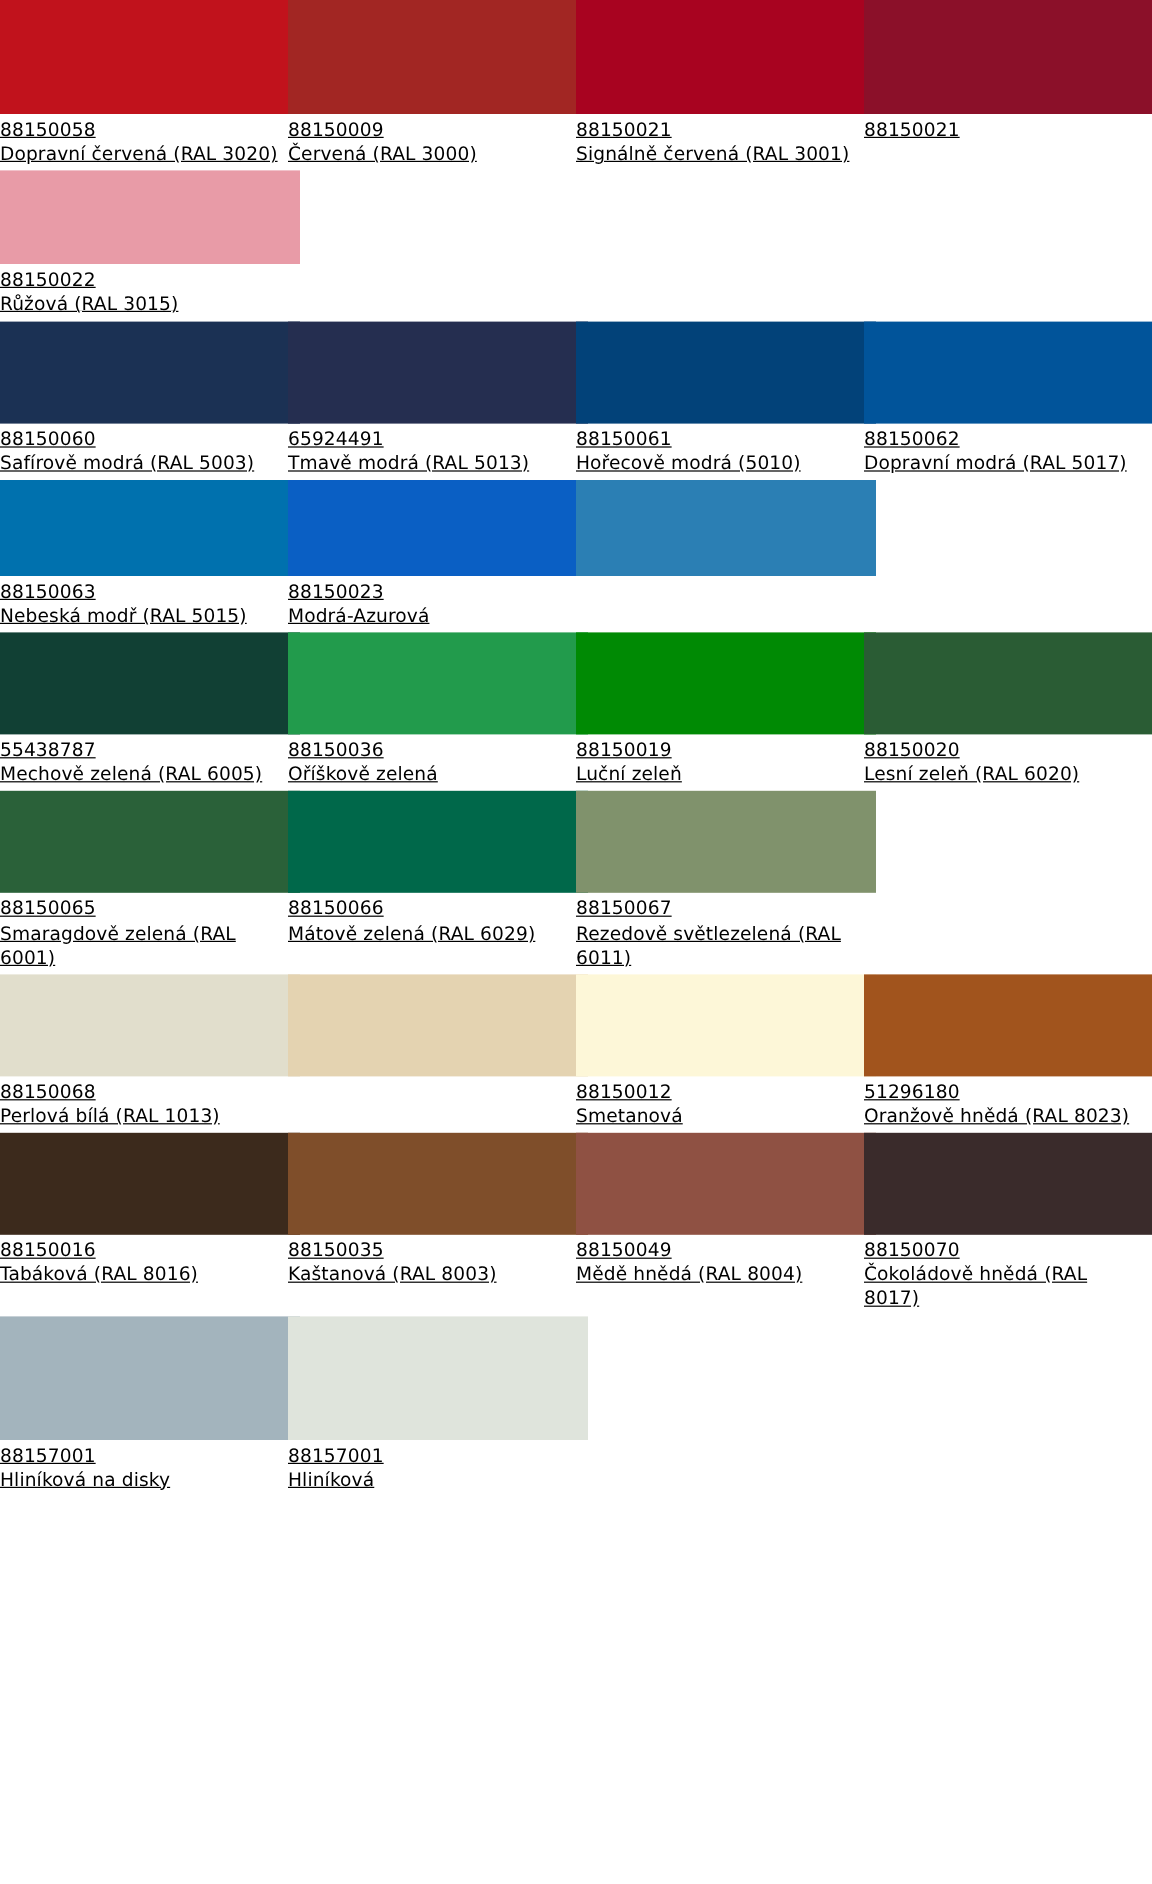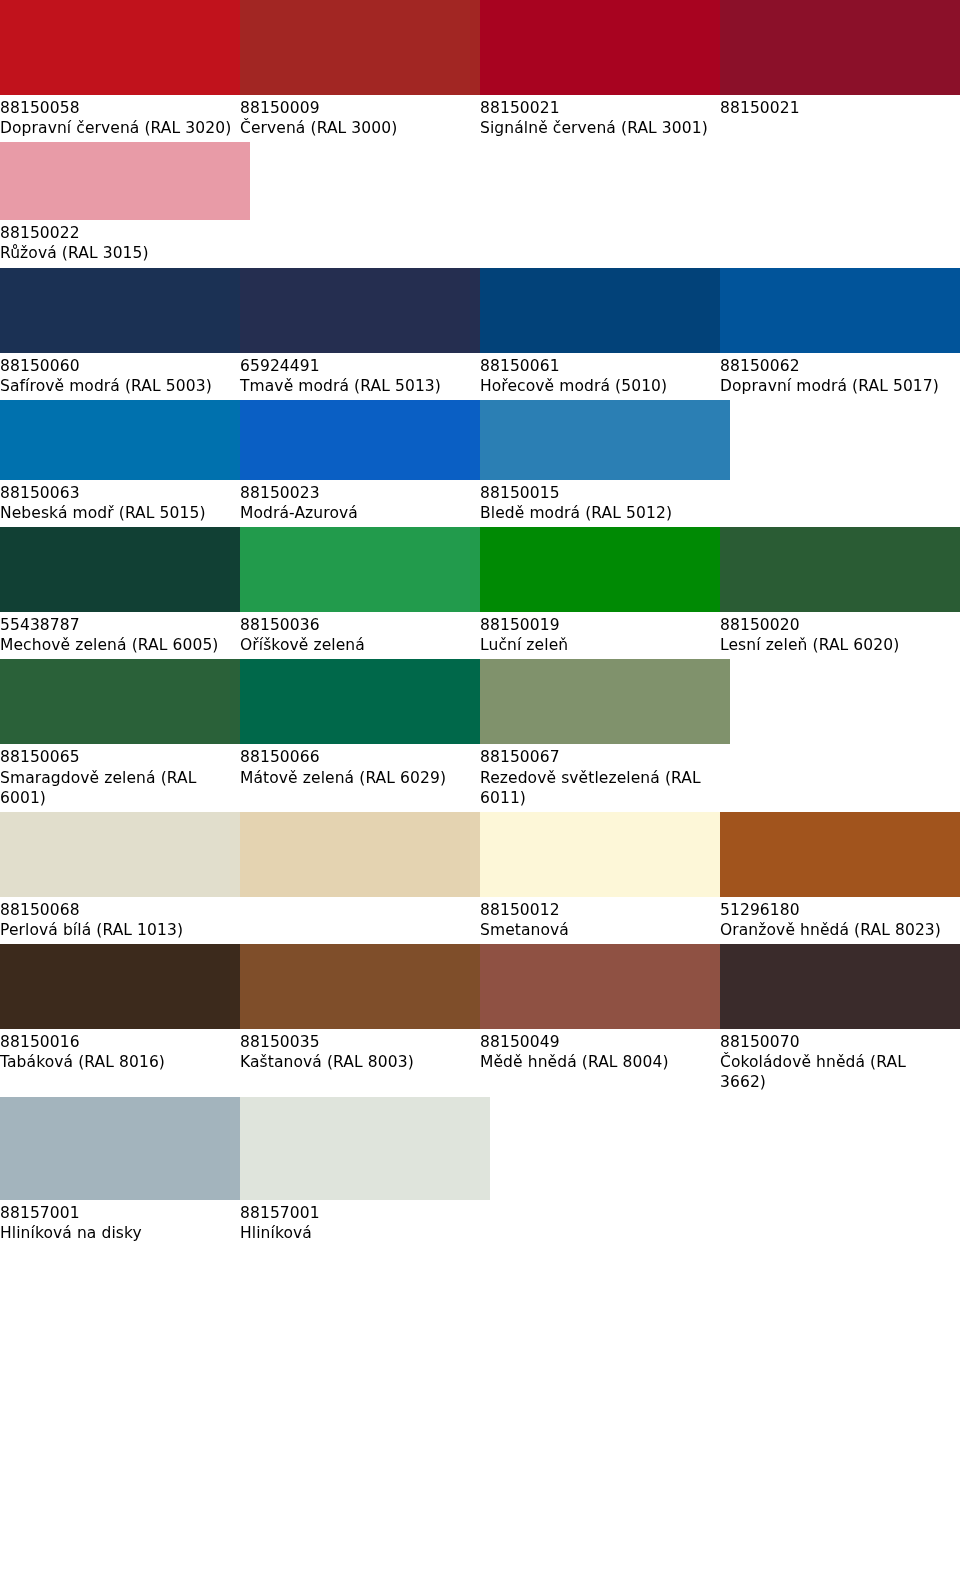--- a/index.html
+++ b/index.html
@@ -36,20 +36,21 @@
     height:78px;
     margin:0;
     padding:0;
   }
   .caption{
     font-size:15.5px;
     line-height:1.30;
     padding:3px 8px 4px 0;
     word-wrap:break-word;
     letter-spacing:0.1px;
+    text-decoration:underline;
   }
   .caption .code{ display:block; }
   .caption .nm{ display:block; }
 </style>
 </head>
 <body>
 
 <div class="page">
   <div class="grid" id="grid">
       <div class="row">
@@ -133,24 +134,20 @@
         </div>
         <div class="cell">
           <div class="swatch" title="Modrá-Azurová" style="height: 80px; background: rgb(10, 95, 196);"></div>
           <div class="caption">
             <span class="code">88150023</span>
             <span class="nm">Modrá-Azurová</span>
           </div>
         </div>
         <div class="cell">
           <div class="swatch" title="Bledě modrá (RAL 5012)" style="height: 80px; background: rgb(43, 127, 180);"></div>
-          <div class="caption">
-            <span class="code">88150015</span>
-            <span class="nm">Bledě modrá (RAL 5012)</span>
-          </div>
         </div>
       </div>
       <div class="row">
         <div class="cell">
           <div class="swatch" title="Mechově zelená (RAL 6005)" style="height: 85px; background: rgb(17, 64, 52);"></div>
           <div class="caption">
             <span class="code">55438787</span>
             <span class="nm">Mechově zelená (RAL 6005)</span>
           </div>
         </div>
@@ -245,21 +242,21 @@
           <div class="swatch" title="Mědě hnědá (RAL 8004)" style="height: 85px; background: rgb(143, 81, 67);"></div>
           <div class="caption">
             <span class="code">88150049</span>
             <span class="nm">Mědě hnědá (RAL 8004)</span>
           </div>
         </div>
         <div class="cell">
           <div class="swatch" title="Čokoládově hnědá (RAL 8017)" style="height: 85px; background: rgb(58, 43, 43);"></div>
           <div class="caption">
             <span class="code">88150070</span>
-            <span class="nm">Čokoládově hnědá (RAL 3662)</span>
+            <span class="nm">Čokoládově hnědá (RAL 8017)</span>
           </div>
         </div>
       </div>
       <div class="row">
         <div class="cell empty"></div>
         <div class="cell empty"></div>
         <div class="cell empty"></div>
       </div>
       <div class="row">
         <div class="cell">

